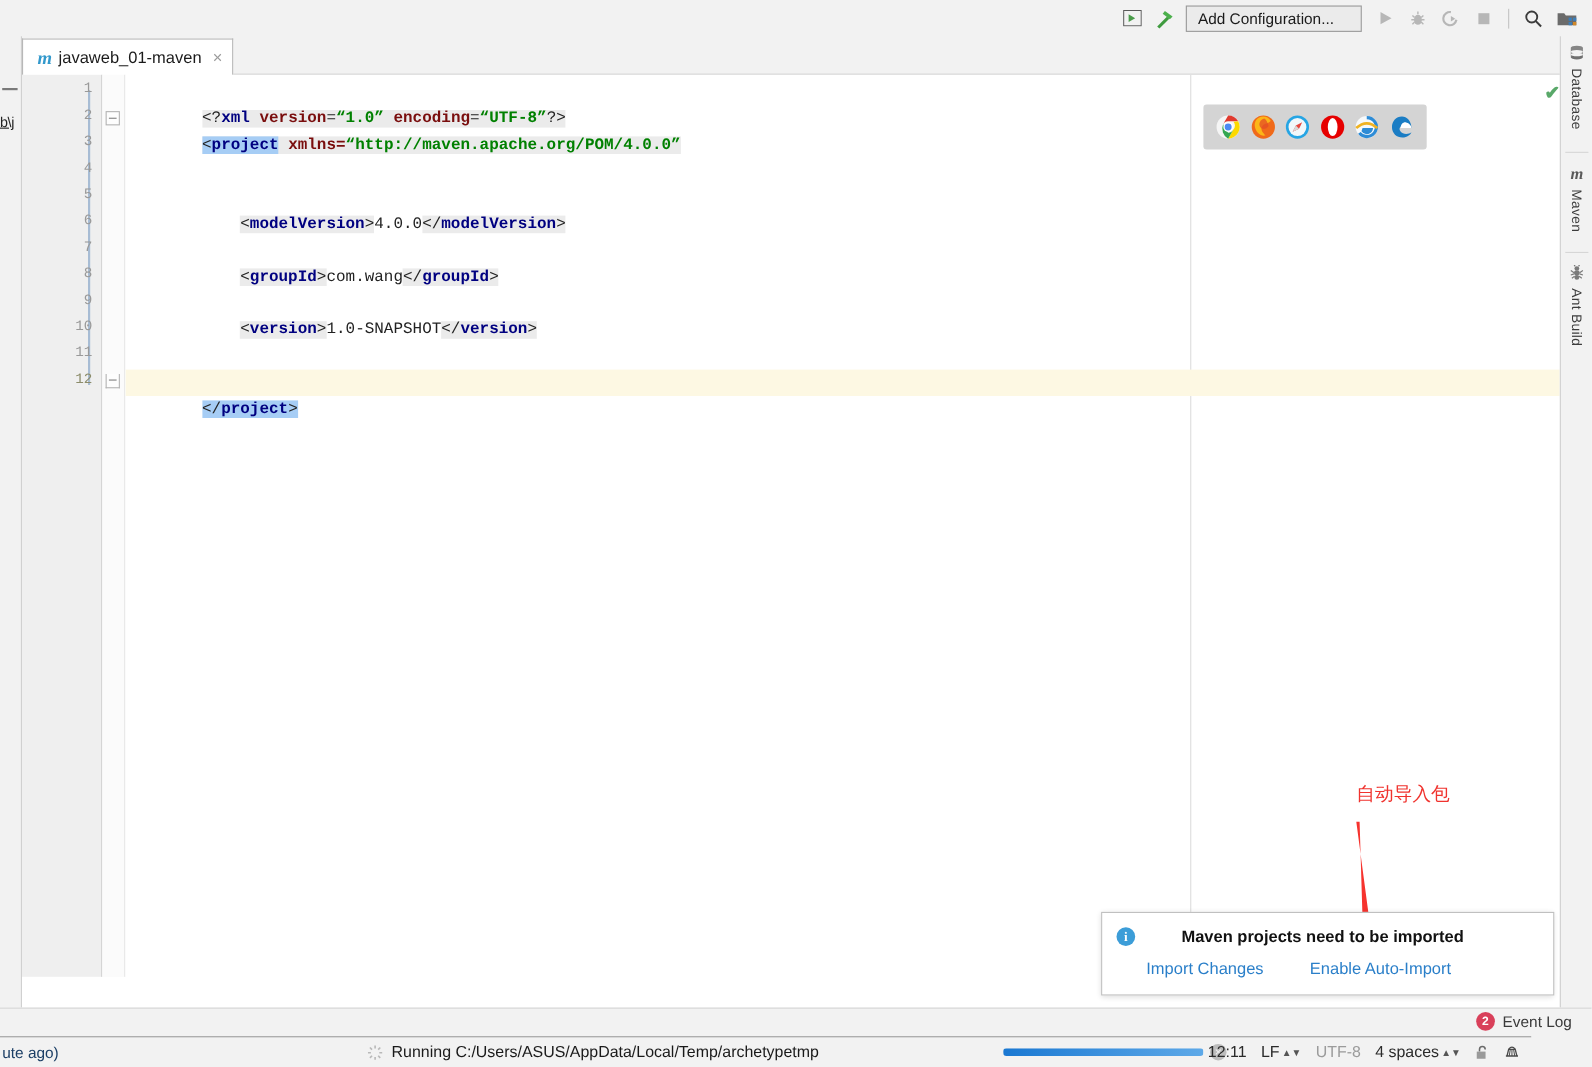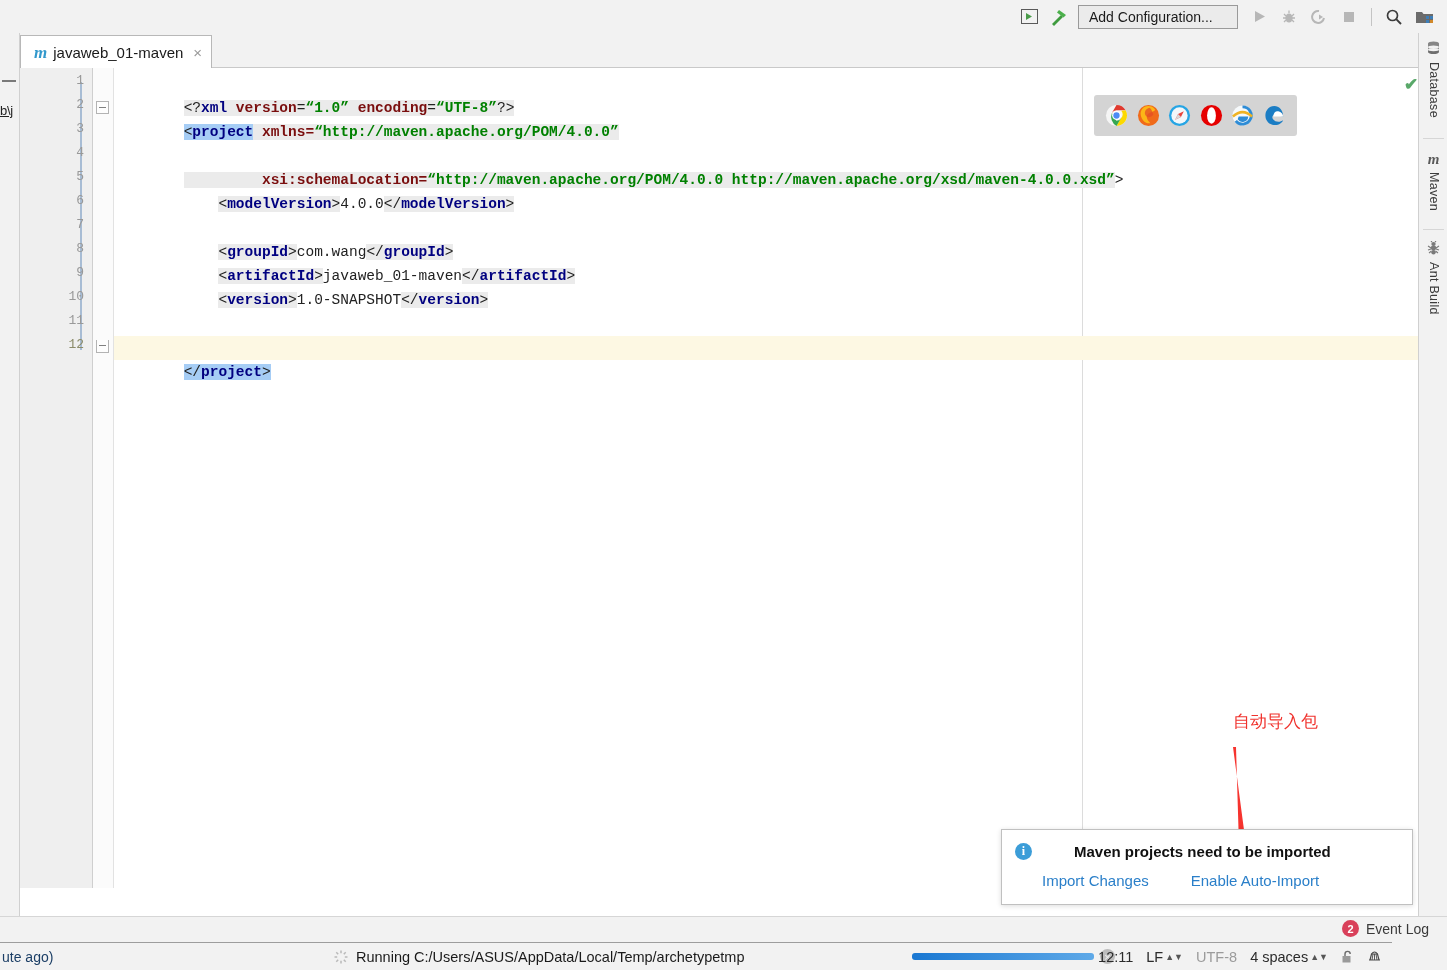--- a/index.html
+++ b/index.html
@@ -312,37 +312,31 @@
 
       <div class="code-line" style="top:4px">
         <span class="hl"><span class="t-brack">&lt;?</span><span class="t-pi">xml</span> <span class="t-attr">version</span><span class="t-brack">=</span><span class="t-val">“1.0”</span> <span class="t-attr">encoding</span><span class="t-brack">=</span><span class="t-val">“UTF-8”</span><span class="t-brack">?&gt;</span></span>
       </div>
 
       <div class="code-line" style="top:28px">
         <span class="hl"><span class="sel"><span class="t-brack">&lt;</span><span class="t-tag">project</span></span> <span class="t-attr">xmlns=</span><span class="t-val">“http://maven.apache.org/POM/4.0.0”</span></span>
       </div>
 
 
-      <div class="code-line" style="top:76px">
-        <span class="hl">&nbsp;&nbsp;&nbsp;&nbsp;&nbsp;&nbsp;&nbsp;&nbsp;&nbsp;<span class="t-attr">xsi:schemaLocation=</span><span class="t-val">“http://maven.apache.org/POM/4.0.0 http://maven.apache.org/xsd/maven-4.0.0.xsd”</span></span><span class="t-brack">&gt;</span>
-      </div>
 
       <div class="code-line" style="top:100px">
         &nbsp;&nbsp;&nbsp;&nbsp;<span class="hl"><span class="t-brack">&lt;</span><span class="t-tag">modelVersion</span><span class="t-brack">&gt;</span></span><span class="t-text">4.0.0</span><span class="hl"><span class="t-brack">&lt;/</span><span class="t-tag">modelVersion</span><span class="t-brack">&gt;</span></span>
       </div>
 
       <div class="code-line" style="top:124px"></div>
 
       <div class="code-line" style="top:148px">
         &nbsp;&nbsp;&nbsp;&nbsp;<span class="hl"><span class="t-brack">&lt;</span><span class="t-tag">groupId</span><span class="t-brack">&gt;</span></span><span class="t-text">com.wang</span><span class="hl"><span class="t-brack">&lt;/</span><span class="t-tag">groupId</span><span class="t-brack">&gt;</span></span>
       </div>
 
-      <div class="code-line" style="top:172px">
-        &nbsp;&nbsp;&nbsp;&nbsp;<span class="hl"><span class="t-brack">&lt;</span><span class="t-tag">artifactId</span><span class="t-brack">&gt;</span></span><span class="t-text">javaweb_01-maven</span><span class="hl"><span class="t-brack">&lt;/</span><span class="t-tag">artifactId</span><span class="t-brack">&gt;</span></span>
-      </div>
 
       <div class="code-line" style="top:196px">
         &nbsp;&nbsp;&nbsp;&nbsp;<span class="hl"><span class="t-brack">&lt;</span><span class="t-tag">version</span><span class="t-brack">&gt;</span></span><span class="t-text">1.0-SNAPSHOT</span><span class="hl"><span class="t-brack">&lt;/</span><span class="t-tag">version</span><span class="t-brack">&gt;</span></span>
       </div>
 
       <div class="code-line" style="top:220px"></div>
       <div class="code-line" style="top:244px"></div>
 
       <div class="code-line cur-line" style="top:268px">
         <span class="sel"><span class="t-brack">&lt;/</span><span class="t-tag">project</span><span class="t-brack">&gt;</span></span>

